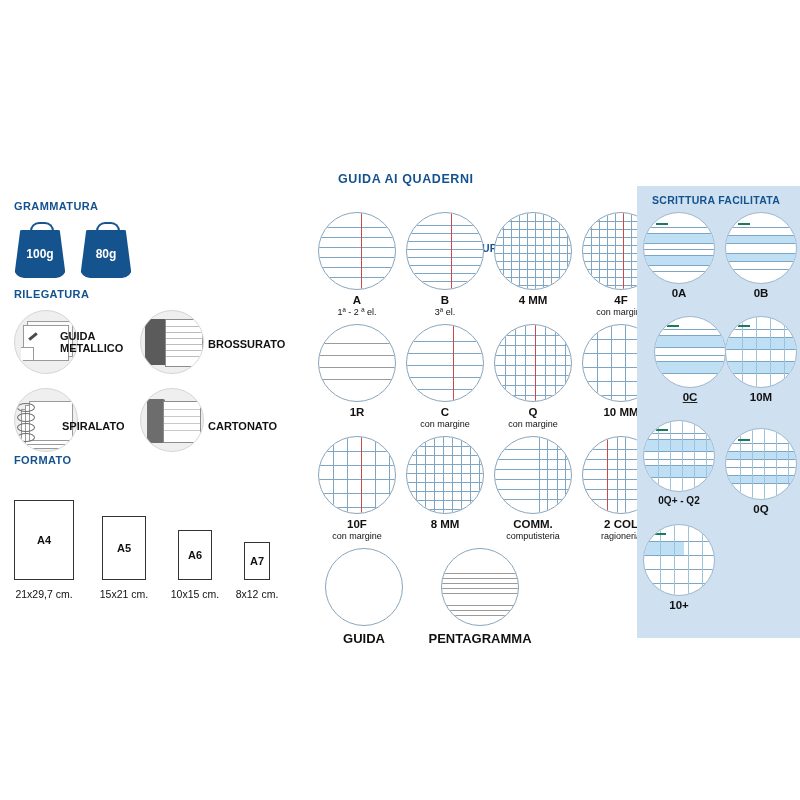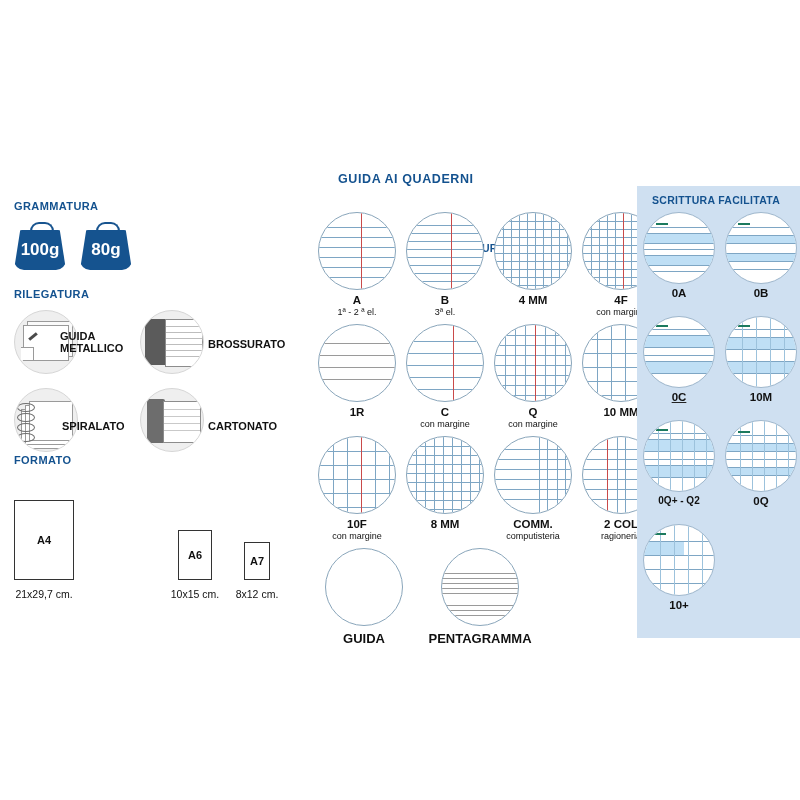--- a/index.html
+++ b/index.html
@@ -32,26 +32,26 @@
   #grammatura-title { position: absolute; left: 14px; top: 200px; }
   .weight-badges { position: absolute; left: 14px; top: 222px; display: flex; gap: 14px; }
   .weight-badge { position: relative; width: 52px; height: 48px; }
   .weight-badge .handle {
     position: absolute; left: 16px; top: 0; width: 20px; height: 9px;
     border: 2px solid #18548f; border-bottom: none;
     border-radius: 9px 9px 0 0;
     background: transparent;
   }
   .weight-badge .body {
-    position: absolute; left: 0; top: 8px; width: 52px; height: 40px;
+    position: absolute; left: 0; top: 8px; width: 52px; height: 48px;
     background: #15538f;
     border-radius: 8px 8px 10px 10px;
     clip-path: polygon(12% 0%, 88% 0%, 100% 100%, 0% 100%);
     display: flex; align-items: center; justify-content: center;
-    color: #fff; font-weight: bold; font-size: 17px;
+    color: #fff; font-weight: bold; font-size: 12px;
   }
 
   #rilegatura-title { position: absolute; left: 14px; top: 288px; }
 
   .bind-row { position: absolute; }
   .bind-circle {
     width: 62px; height: 62px; border-radius: 50%;
     background: #efefef; border: 1px solid #d6d6d6;
     position: relative; overflow: hidden;
   }
@@ -261,20 +261,24 @@
     </div>
   </div>
   <div class="bind-label" style="left:208px; top:420px;">CARTONATO</div>
 
   <div id="formato-title" class="section-title">FORMATO</div>
 
   <div class="formats">
     <div class="fmt" style="left:0px; top:0px;">
       <div class="box" style="width:58px; height:78px;">A4</div>
       <div class="dim" style="top:88px;">21x29,7 cm.</div>
+    </div>
+    <div class="fmt" style="left:88px; top:16px;">
+      <div class="box" style="width:42px; height:62px;">A5</div>
+      <div class="dim" style="top:72px;">15x21 cm.</div>
     </div>
     <div class="fmt" style="left:164px; top:30px;">
       <div class="box" style="width:32px; height:48px;">A6</div>
       <div class="dim" style="top:58px;">10x15 cm.</div>
     </div>
     <div class="fmt" style="left:230px; top:42px;">
       <div class="box" style="width:24px; height:36px;">A7</div>
       <div class="dim" style="top:46px;">8x12 cm.</div>
     </div>
   </div>
@@ -551,21 +555,21 @@
           <div class="h" style="top:22px"></div>
         <div class="h" style="top:30px"></div>
           <div class="h" style="top:40px"></div>
         <div class="h" style="top:48px"></div>
           <div class="h" style="top:56px"></div>
         <div class="tick" style="left:12px; top:10px;"></div>
       </div>
       <div class="facil-name">0B</div>
     </div>
 
-    <div class="facil-cell" style="left:0px; top:104px;text-decoration:underline;">
+    <div class="facil-cell" style="left:11px; top:104px;text-decoration:underline;">
       <div class="fdisc">
         <div class="band" style="top:18px; height:12px;"></div>
         <div class="band" style="top:44px; height:12px;"></div>
         <div class="h" style="top:12px"></div>
           <div class="h" style="top:18px"></div>
         <div class="h" style="top:30px"></div>
           <div class="h" style="top:38px"></div>
         <div class="h" style="top:44px"></div>
           <div class="h" style="top:56px"></div>
         <div class="tick" style="left:12px; top:8px;"></div>
@@ -604,21 +608,21 @@
         <div class="v" style="left:14px"></div>
           <div class="v" style="left:26px"></div>
         <div class="v" style="left:38px"></div>
           <div class="v" style="left:50px"></div>
           <div class="v" style="left:62px"></div>
         <div class="tick" style="left:12px; top:8px;"></div>
       </div>
       <div class="facil-name" style="font-size:10px;">0Q+ - Q2</div>
     </div>
 
-    <div class="facil-cell" style="left:82px; top:208px;">
+    <div class="facil-cell" style="left:82px; top:216px;">
       <div class="fdisc">
         <div class="band" style="top:22px; height:8px;"></div>
         <div class="band" style="top:46px; height:8px;"></div>
         <div class="h" style="top:14px"></div>
           <div class="h" style="top:22px"></div>
         <div class="h" style="top:30px"></div>
           <div class="h" style="top:38px"></div>
         <div class="h" style="top:46px"></div>
           <div class="h" style="top:54px"></div>
         <div class="v" style="left:14px"></div>

